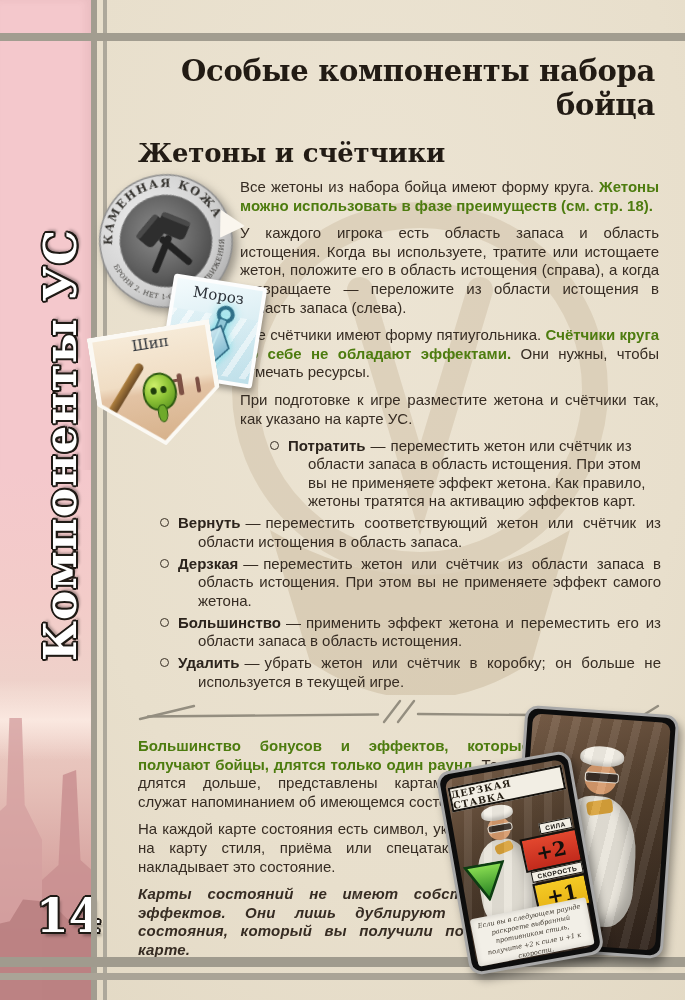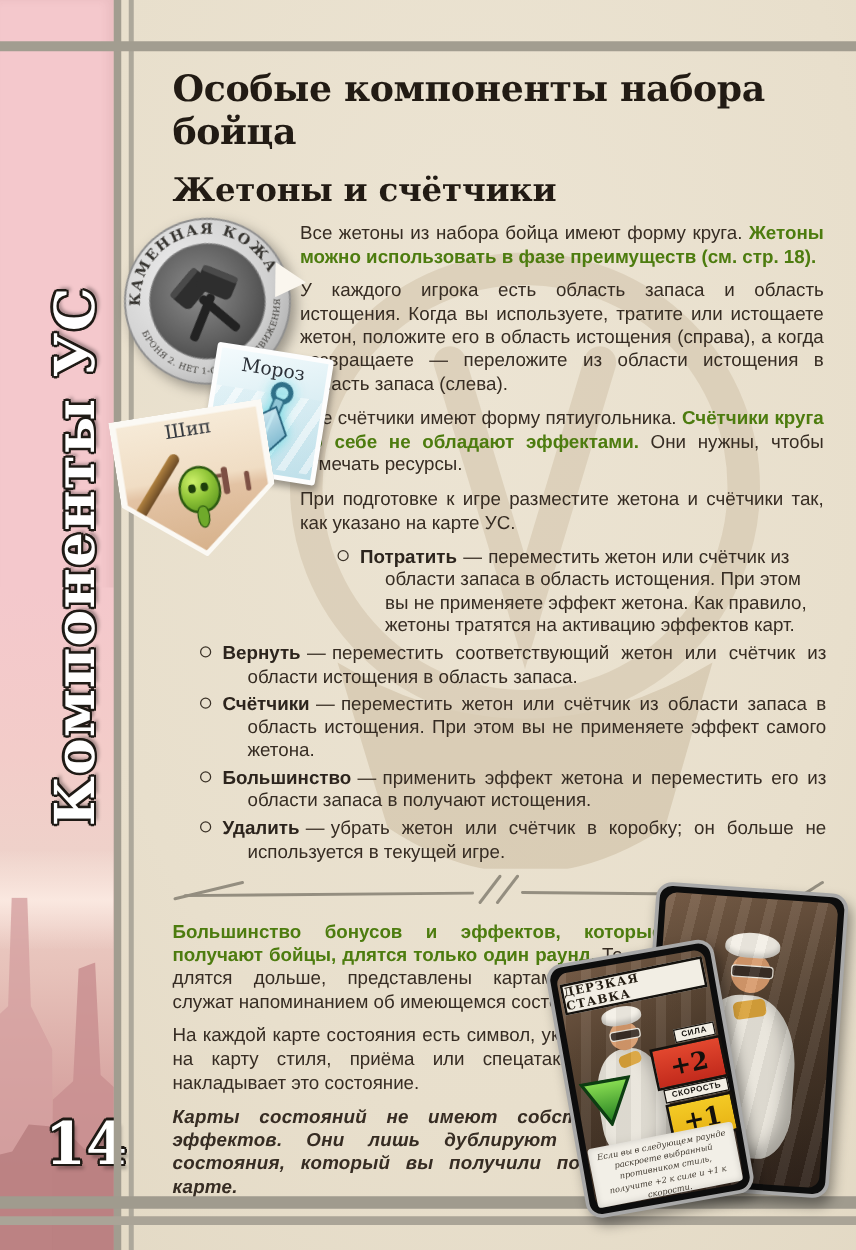--- a/index.html
+++ b/index.html
@@ -38,21 +38,21 @@
   .vline2{left:103px;width:4px;background:#ada89b;}
   .hband{position:absolute;left:0;width:685px;z-index:3;}
   .hband.top{top:33px;height:8px;background:#a29d90;}
   .hband.bot1{top:957px;height:10px;background:#a09b8e;}
   .hband.bot2{top:973px;height:7px;background:#aaa497;}
   
   .watermark{position:absolute;left:160px;top:150px;z-index:0;opacity:.55;}
   
   .content{position:absolute;left:122px;top:40px;width:547px;z-index:2;}
   h1.title{margin:14px 14px 0 16px;font-family:"DejaVu Serif","Liberation Serif",serif;
-    font-size:29px;font-weight:bold;color:#221b14;letter-spacing:-.3px;}
+    font-size:29px;font-weight:bold;color:#221b14;letter-spacing:-.3px;text-align:right;}
   .intro{margin:9px 6px 0 16px;font-size:15.5px;line-height:1.28;color:#2e2620;}
   h2.h2{margin:16px 0 0 16px;font-family:"DejaVu Serif","Liberation Serif",serif;
     font-size:26px;font-weight:bold;color:#221b14;letter-spacing:-.2px;}
   .tok-paras{margin:10px 10px 0 118px;}
   .tok-paras p, .states-paras p{margin:0 0 9px 0;font-size:15px;line-height:1.24;text-align:justify;}
   .red{color:#4d7c0f;font-weight:bold;}
   ul.ops{list-style:none;margin:3px 8px 0 18px;padding:0;font-size:15px;line-height:1.22;}
   ul.ops li{margin:0 0 4px 0;padding-left:58px;text-indent:-38px;text-align:justify;}
   ul.ops li:first-child{padding-left:168px;text-align:left;}
   .dot{display:inline-block;width:7px;height:7px;border:1.5px solid #3a3127;border-radius:50%;
@@ -163,22 +163,22 @@
   <div class="tok-paras">
     <p><span>Все жетоны из набора бойца имеют форму круга. </span><span class="red">Жетоны можно использовать в фазе преимуществ (см. стр. 18).</span></p>
     <p>У каждого игрока есть область запаса и область истощения. Когда вы используете, тратите или истощаете жетон, положите его в область истощения (справа), а когда возвращаете — переложите из области истощения в область запаса (слева).</p>
     <p><span>Все счётчики имеют форму пятиугольника. </span><span class="red">Счётчики круга по себе не обладают эффектами.</span><span> Они нужны, чтобы отмечать ресурсы.</span></p>
     <p>При подготовке к игре разместите жетона и счётчики так, как указано на карте УС.</p>
   </div>
 
   <ul class="ops">
     <li><span class="dot"></span><span class="term">Потратить</span><span class="sep">—</span><span>переместить жетон или счётчик из области запаса в область истощения. При этом вы не применяете эффект жетона. Как правило, жетоны тратятся на активацию эффектов карт.</span></li>
     <li><span class="dot"></span><span class="term">Вернуть</span><span class="sep">—</span><span>переместить соответствующий жетон или счётчик из области истощения в область запаса.</span></li>
-    <li><span class="dot"></span><span class="term">Счётчики</span><span class="sep">—</span><span>переместить жетон или счётчик из области запаса в область истощения. При этом вы не применяете эффект самого жетона.</span></li>
-    <li><span class="dot"></span><span class="term">Большинство</span><span class="sep">—</span><span>применить эффект жетона и переместить его из области запаса в получают истощения.</span></li>
+    <li><span class="dot"></span><span class="term">Дерзкая</span><span class="sep">—</span><span>переместить жетон или счётчик из области запаса в область истощения. При этом вы не применяете эффект самого жетона.</span></li>
+    <li><span class="dot"></span><span class="term">Большинство</span><span class="sep">—</span><span>применить эффект жетона и переместить его из области запаса в область истощения.</span></li>
     <li><span class="dot"></span><span class="term">Удалить</span><span class="sep">—</span><span>убрать жетон или счётчик в коробку; он больше не используется в текущей игре.</span></li>
   </ul>
 
   <svg class="divider" width="540" height="28" viewBox="0 0 540 28">
     <g stroke="#948e80" stroke-width="2.4" fill="none" stroke-linecap="round">
       <path d="M12,22 L66,9"></path>
       <path d="M20,19.5 L250,17.5"></path>
       <path d="M256,25 L272,4"></path>
       <path d="M270,25 L286,4"></path>
       <path d="M290,17 L512,19"></path>

